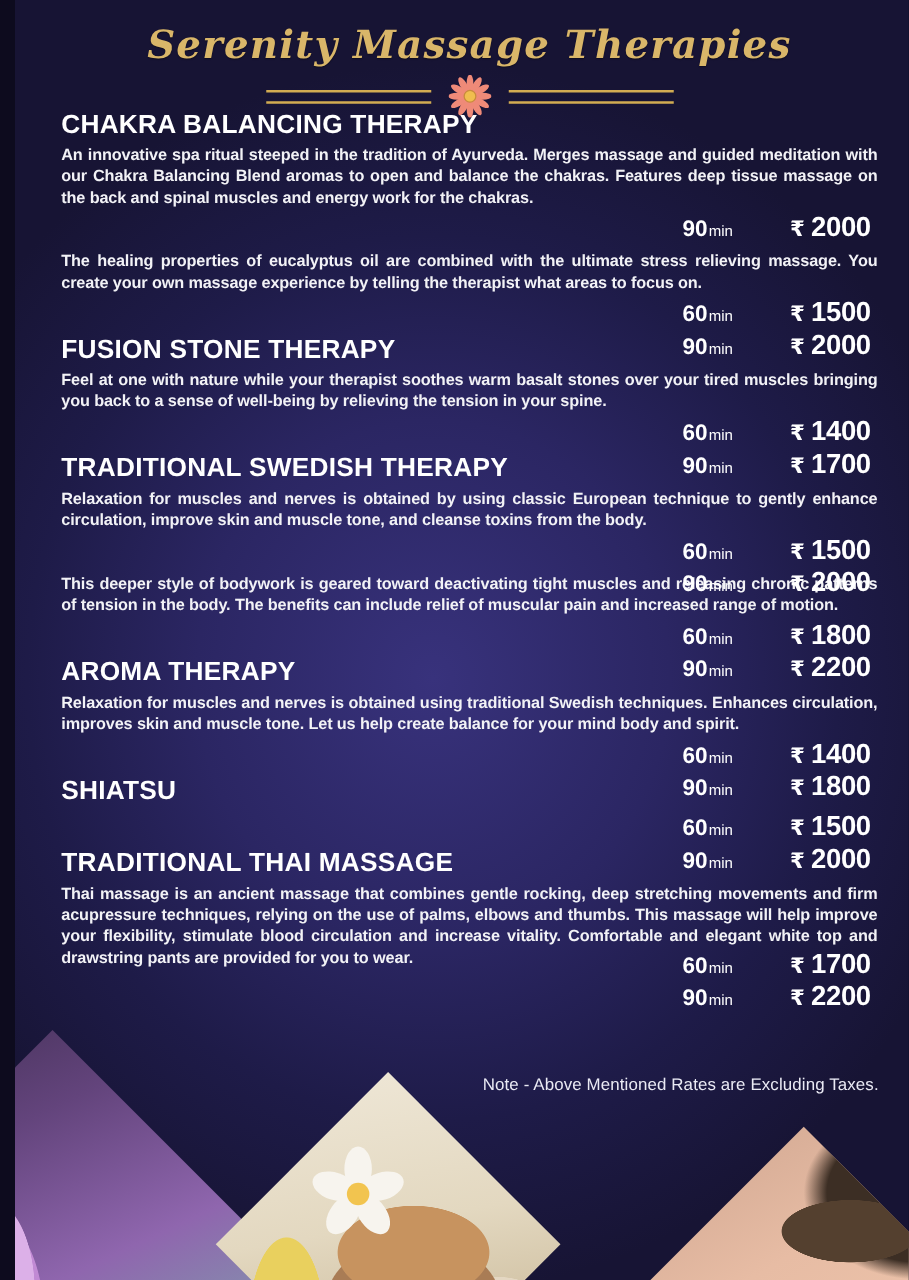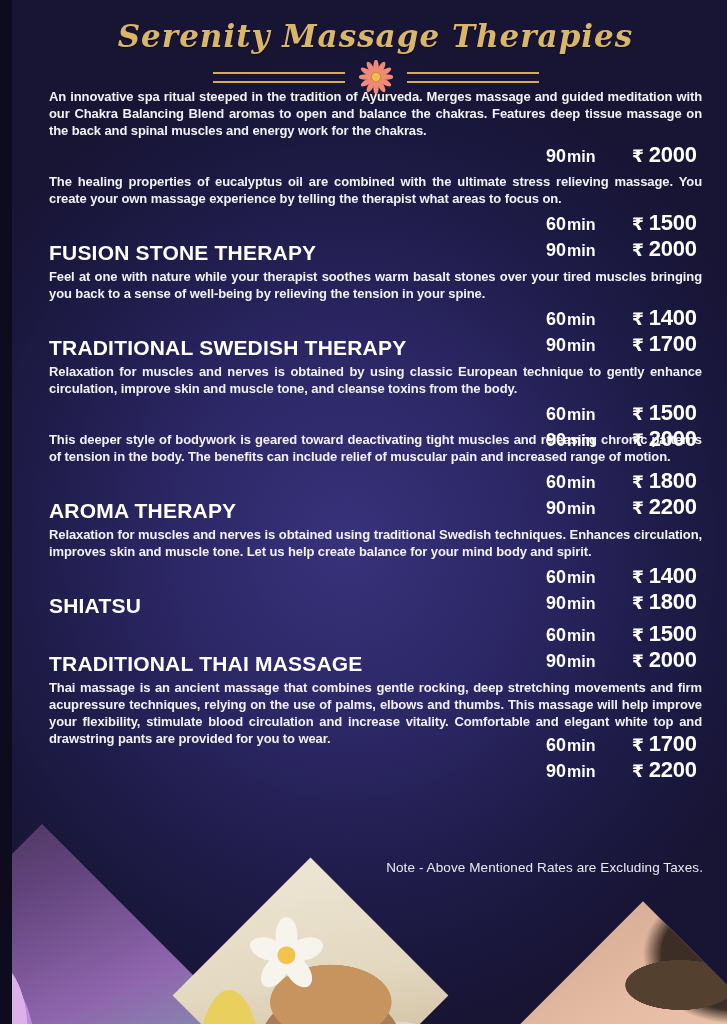--- a/index.html
+++ b/index.html
@@ -40,21 +40,21 @@
   }
   .section-desc{
     font-size:13px;font-weight:700;line-height:17px;
     color:#f2f2f6;text-align:justify;letter-spacing:-.1px;
   }
   .prices{position:absolute;top:calc(100% + 3px);right:0;z-index:2;}
   .section:last-child .prices{top:calc(100% - 16px);}
   .price-row{display:flex;justify-content:flex-end;align-items:baseline;height:26px;}
   .dur{width:86px;display:flex;align-items:baseline;}
   .dur-num{font-size:18px;font-weight:700;}
-  .dur-unit{font-size:16px;font-weight:700;margin-left:1px;}
+  .dur-unit{font-size:12px;font-weight:400;margin-left:1px;}
   .amt{width:70px;display:flex;align-items:baseline;}
   .cur{font-family:"DejaVu Sans", sans-serif;font-size:17px;font-weight:700;margin-right:5px;}
   .amt-num{font-size:22px;font-weight:700;letter-spacing:-.3px;}
 
   
   .note{
     position:absolute;top:860px;right:36px;z-index:3;
     font-size:13.5px;font-weight:400;color:#eaeaf4;letter-spacing:.1px;
   }
 
@@ -122,20 +122,21 @@
           <ellipse cx="20" cy="8" rx="3.2" ry="8.5" transform="rotate(330 20 20)"></ellipse>
         </g>
         <circle cx="20" cy="20" r="5.5" fill="#f0bd4e" stroke="#c98b3e" stroke-width="1.2"></circle>
       </svg>
       <span class="line"></span>
     </div>
   </div>
 
   <div class="therapy-list">
   <div class="section">
+    <div class="section-name">CHAKRA BALANCING THERAPY</div>
     <div class="section-desc">An innovative spa ritual steeped in the tradition of Ayurveda. Merges massage and guided meditation with our Chakra Balancing Blend aromas to open and balance the chakras. Features deep tissue massage on the back and spinal muscles and energy work for the chakras.</div>
     <div class="prices">
   <div class="price-row">
     <span class="dur">
               <span class="dur-num">90</span>
               <span class="dur-unit">min</span>
             </span>
     <span class="amt">
               <span class="cur">₹</span>
               <span class="amt-num">2000</span>

